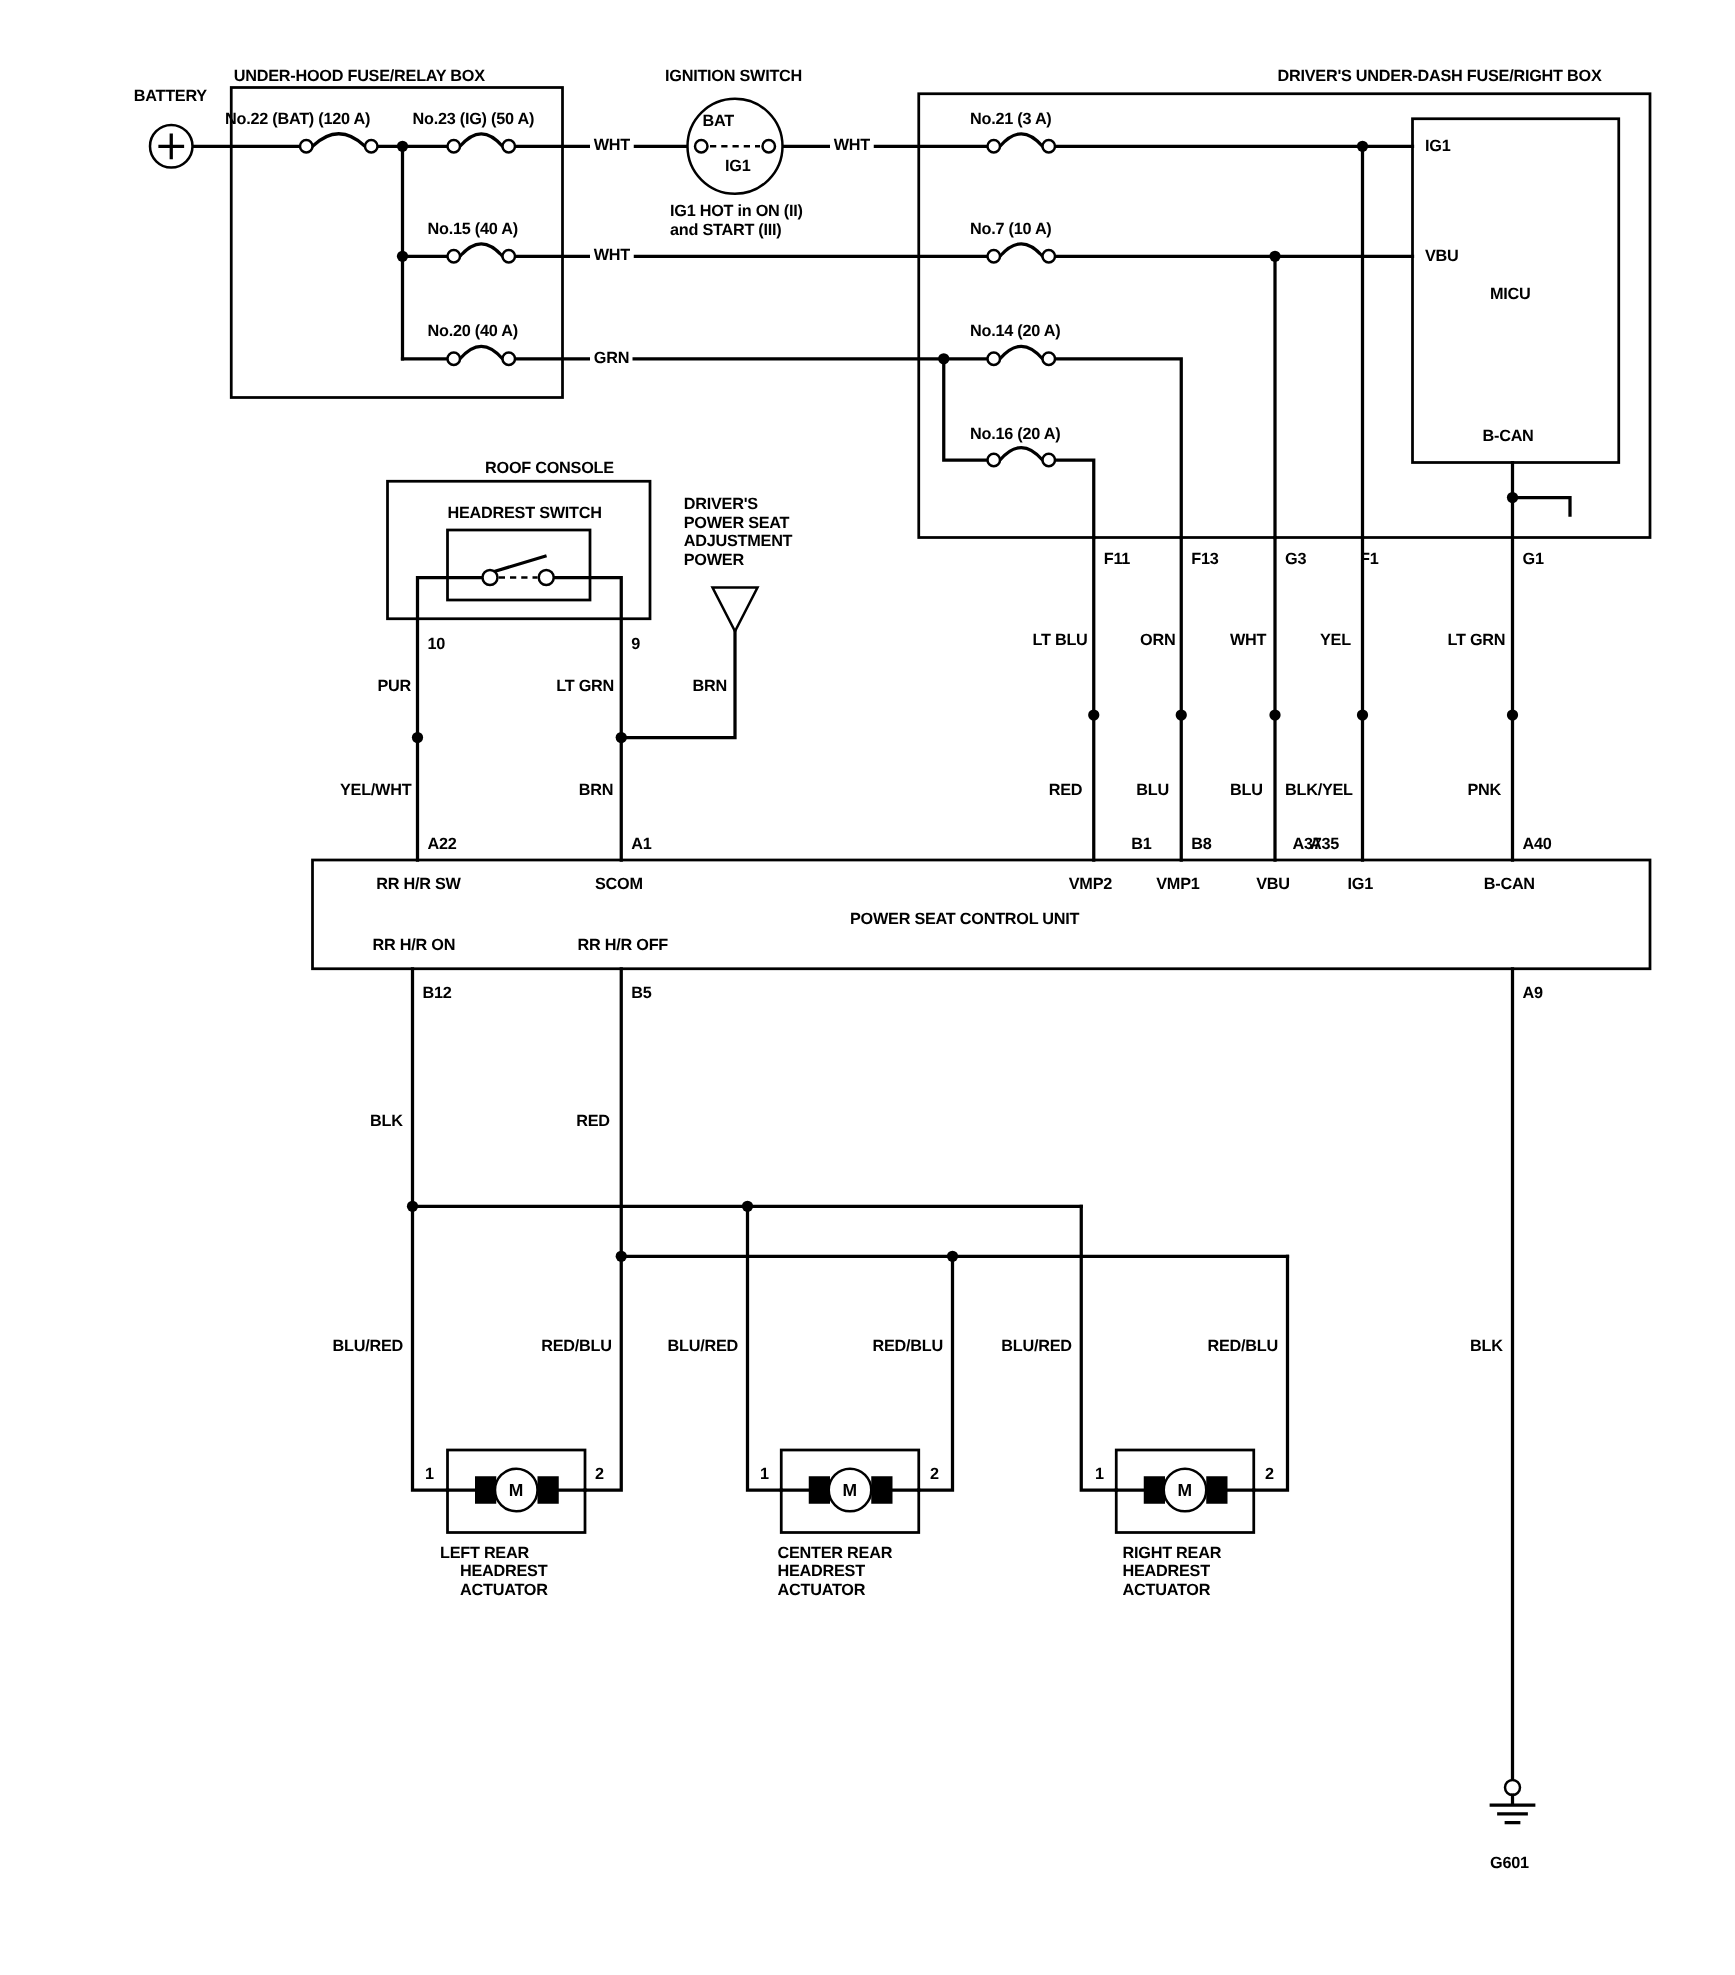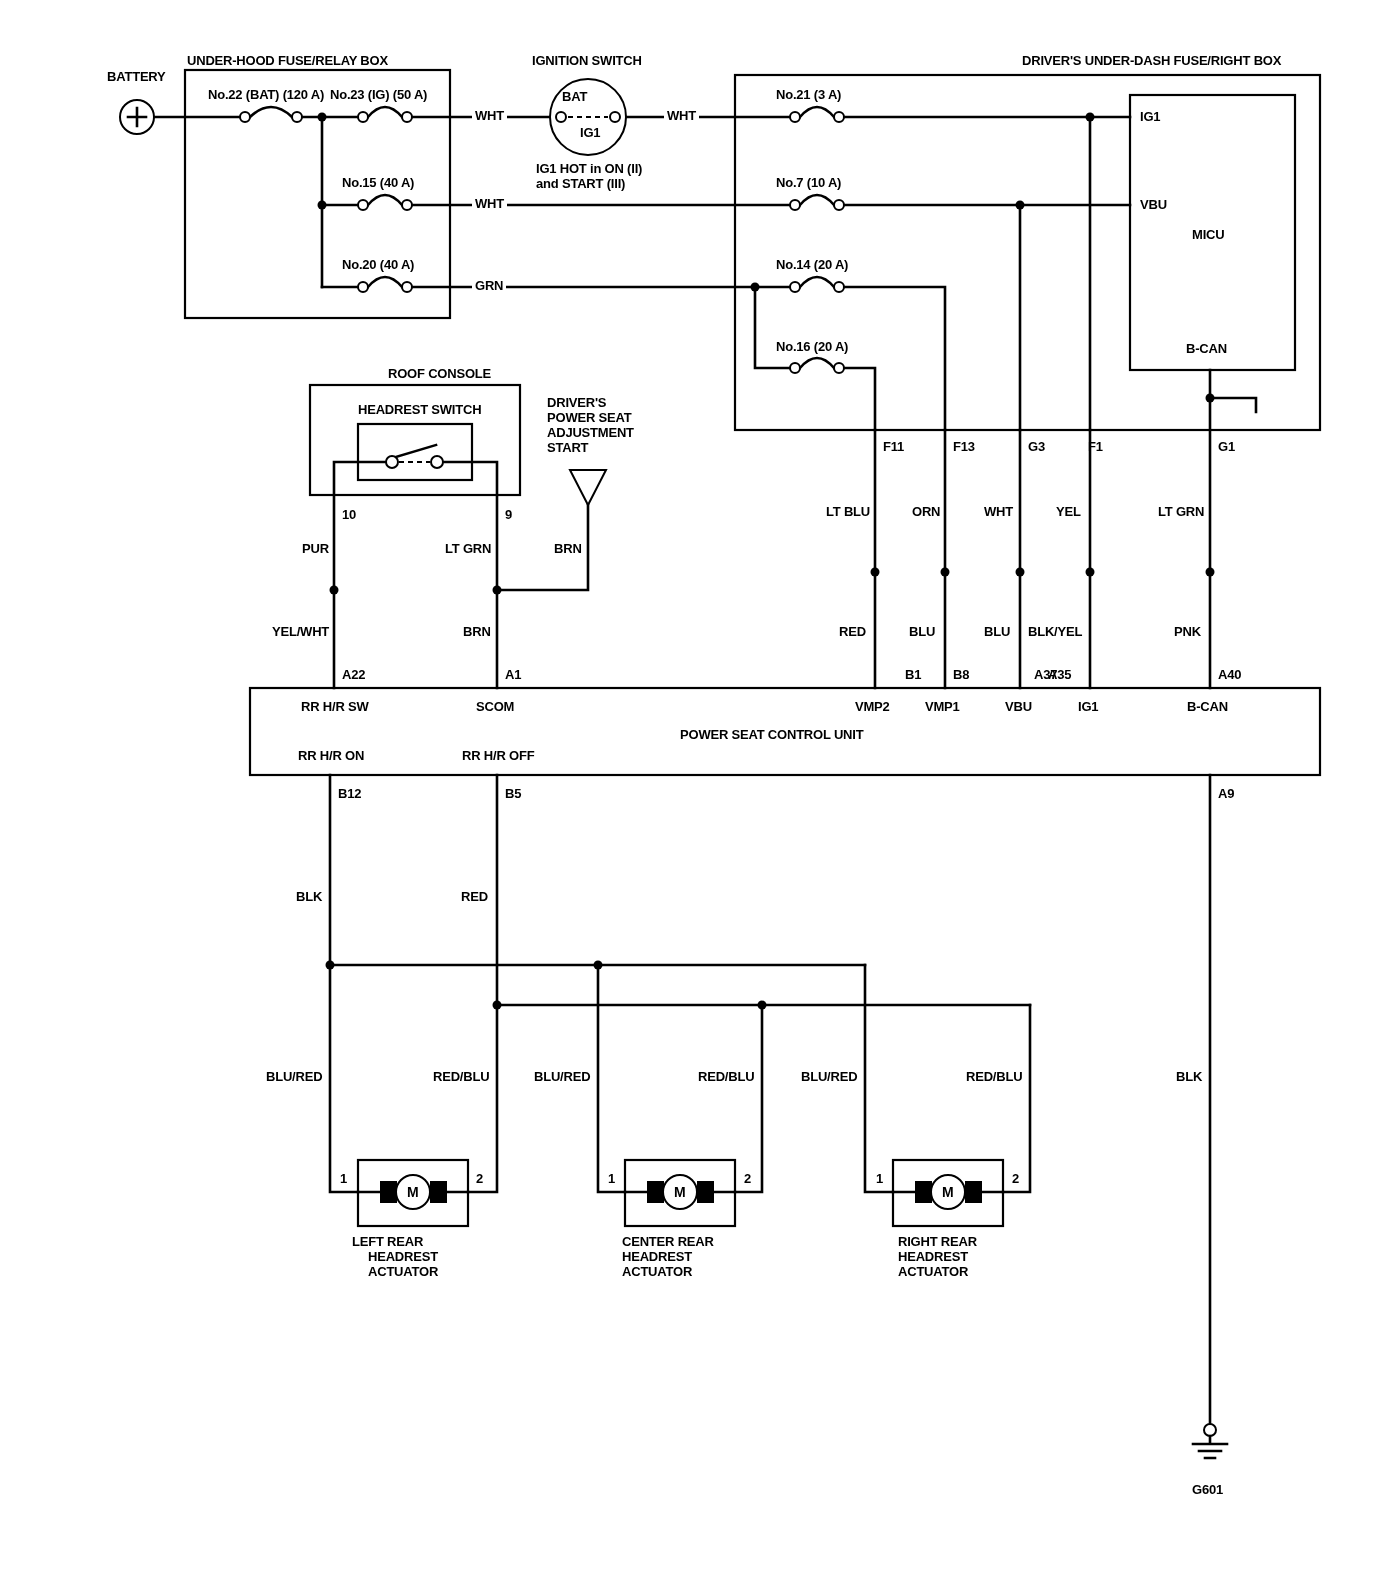--- a/index.html
+++ b/index.html
@@ -174,21 +174,21 @@
         <circle class="dot" cx="497" cy="590" r="4.5"></circle>
       <circle class="dot" cx="330" cy="965" r="4.5"></circle>
         <circle class="dot" cx="598" cy="965" r="4.5"></circle>
       <circle class="dot" cx="497" cy="1005" r="4.5"></circle>
         <circle class="dot" cx="762" cy="1005" r="4.5"></circle>
     </g>
   </svg>
 
   <div class="lbl" style="left:107px;top:70px">BATTERY</div>
   <div class="lbl" style="left:187px;top:54px">UNDER-HOOD FUSE/RELAY BOX</div>
-  <div class="lbl" style="left:208px;top:88px">No.22 (BAT) (120 A)</div>
+  <div class="lbl" style="left:180px;top:88px">No.22 (BAT) (120 A)</div>
   <div class="lbl" style="left:330px;top:88px">No.23 (IG) (50 A)</div>
   <div class="lbl" style="left:342px;top:176px">No.15 (40 A)</div>
   <div class="lbl" style="left:342px;top:258px">No.20 (40 A)</div>
   <div class="lbl" style="left:532px;top:54px">IGNITION SWITCH</div>
   <div class="lbl" style="left:562px;top:90px">BAT</div>
   <div class="lbl" style="left:580px;top:126px">IG1</div>
   <div class="lbl" style="left:536px;top:162px">IG1 HOT in ON (II)</div>
   <div class="lbl" style="left:536px;top:177px">and START (III)</div>
   <div class="lbl" style="left:1022px;top:54px">DRIVER'S UNDER-DASH FUSE/RIGHT BOX</div>
   <div class="lbl" style="left:776px;top:88px">No.21 (3 A)</div>
@@ -206,21 +206,21 @@
   <div class="lbl onwire" style="left:472px;top:279px">GRN</div>
 
   <div class="lbl" style="left:388px;top:367px">ROOF CONSOLE</div>
   <div class="lbl" style="left:358px;top:403px">HEADREST SWITCH</div>
   <div class="lbl" style="left:342px;top:508px">10</div>
   <div class="lbl" style="left:505px;top:508px">9</div>
 
   <div class="lbl" style="left:547px;top:396px">DRIVER'S</div>
   <div class="lbl" style="left:547px;top:411px">POWER SEAT</div>
   <div class="lbl" style="left:547px;top:426px">ADJUSTMENT</div>
-  <div class="lbl" style="left:547px;top:441px">START</div>
+  <div class="lbl" style="left:547px;top:441px">POWER</div>
 
   <div class="lbl" style="left:883px;top:440px">F11</div>
   <div class="lbl" style="left:953px;top:440px">F13</div>
   <div class="lbl" style="left:1028px;top:440px">G3</div>
   <div class="lbl" style="left:1088px;top:440px">F1</div>
   <div class="lbl" style="left:1218px;top:440px">G1</div>
 
   <div class="lbl" style="left:826px;top:505px">LT BLU</div>
   <div class="lbl" style="left:912px;top:505px">ORN</div>
   <div class="lbl" style="left:984px;top:505px">WHT</div>

